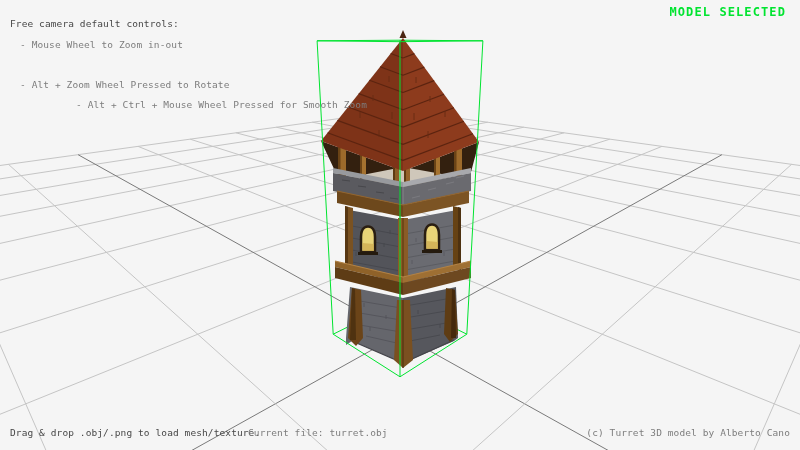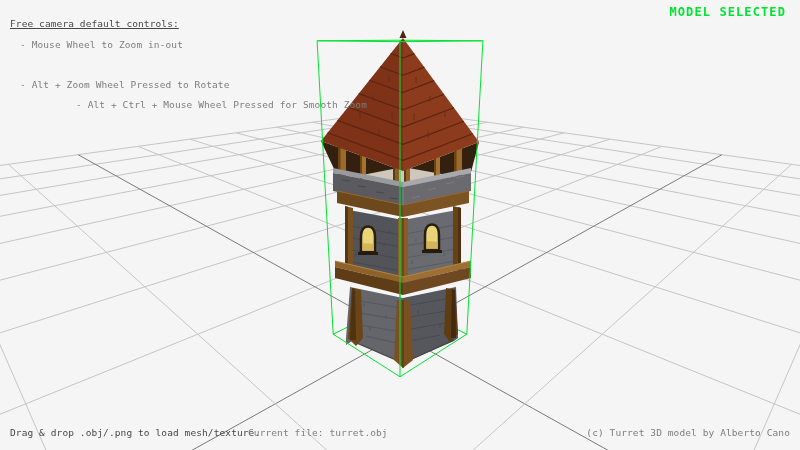--- a/index.html
+++ b/index.html
@@ -6,21 +6,21 @@
   .app{
     position:relative;width:800px;height:450px;overflow:hidden;
     background:#f5f5f5;
     font-family:"DejaVu Sans Mono","Liberation Mono",monospace;
   }
   .app svg{position:absolute;left:0;top:0;}
   .hud{position:absolute;white-space:pre;font-size:9.5px;line-height:11px;letter-spacing:0.1px;}
   .t-dark{color:#474747;}
   .t-gray{color:#7d7d7d;}
   .t-accent{color:#00e430;letter-spacing:1.1px;font-weight:bold;font-size:12px;}
-  .ctl-header{left:10px;top:18px;text-decoration:underline;}
+  .ctl-header{left:10px;top:18px;}
   .ctl-1{left:20px;top:39px;}
   .ctl-2{left:20px;top:59px;}
   .ctl-3{left:20px;top:79px;}
   .ctl-4{left:36px;top:99px;margin-left:40px;}
   .badge{right:14px;top:7px;}
   .drop{left:10px;top:427px;}
   .cfile{left:248px;top:427px;}
   .credit{right:10px;top:427px;}
 </style>
 </head>

